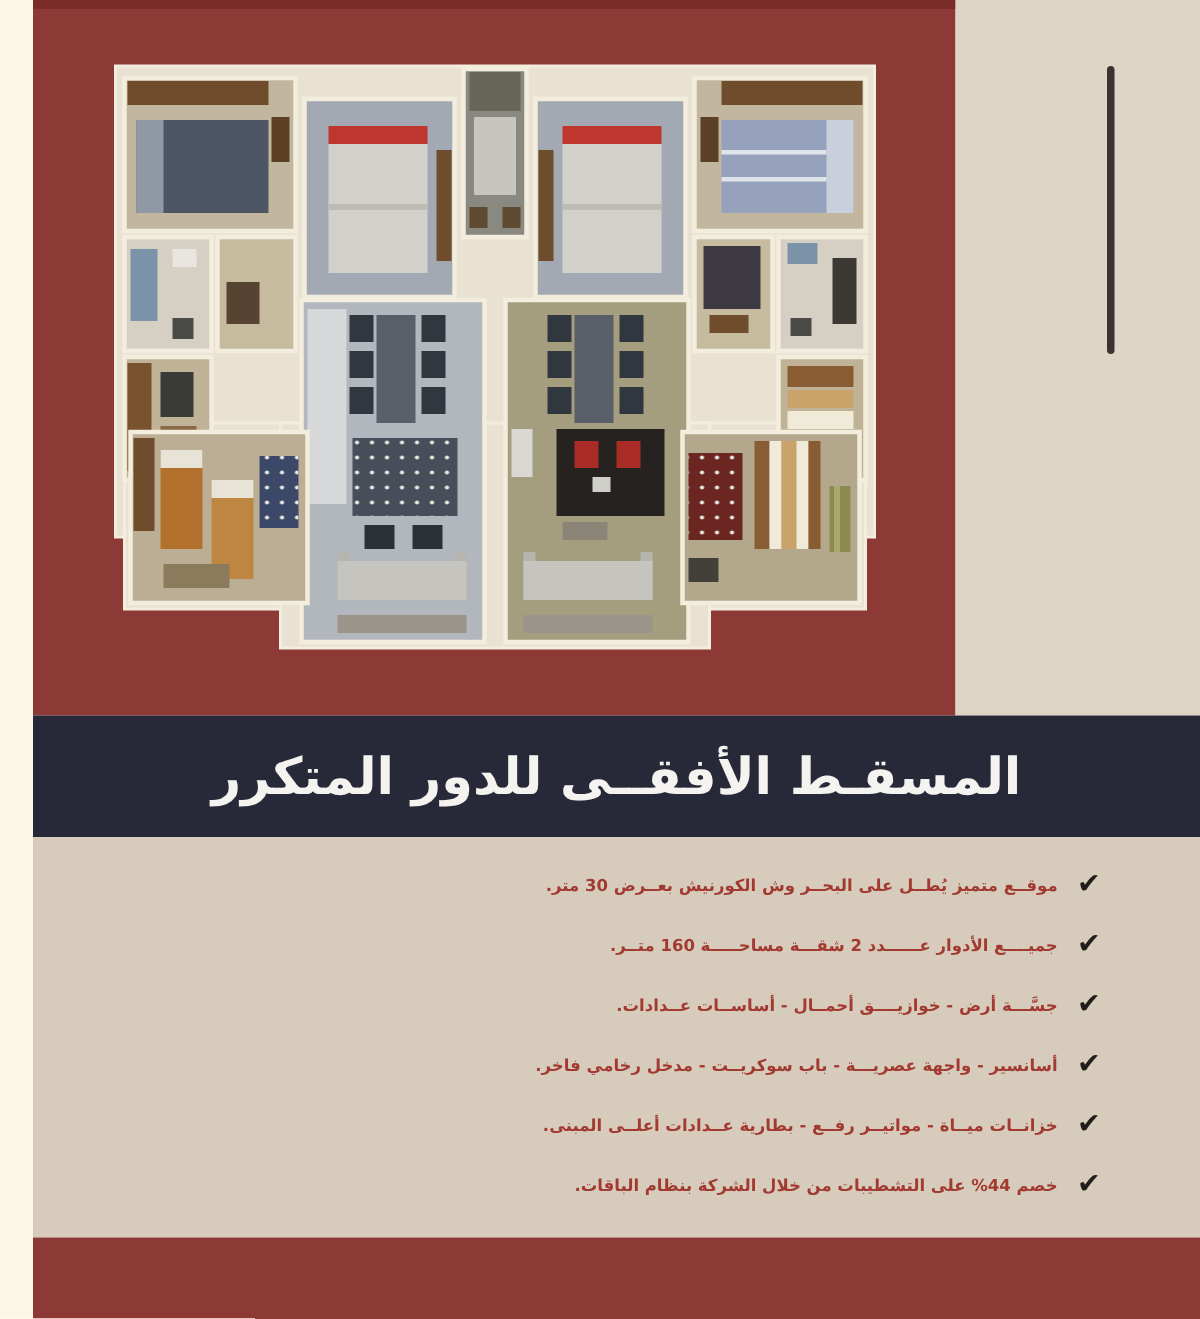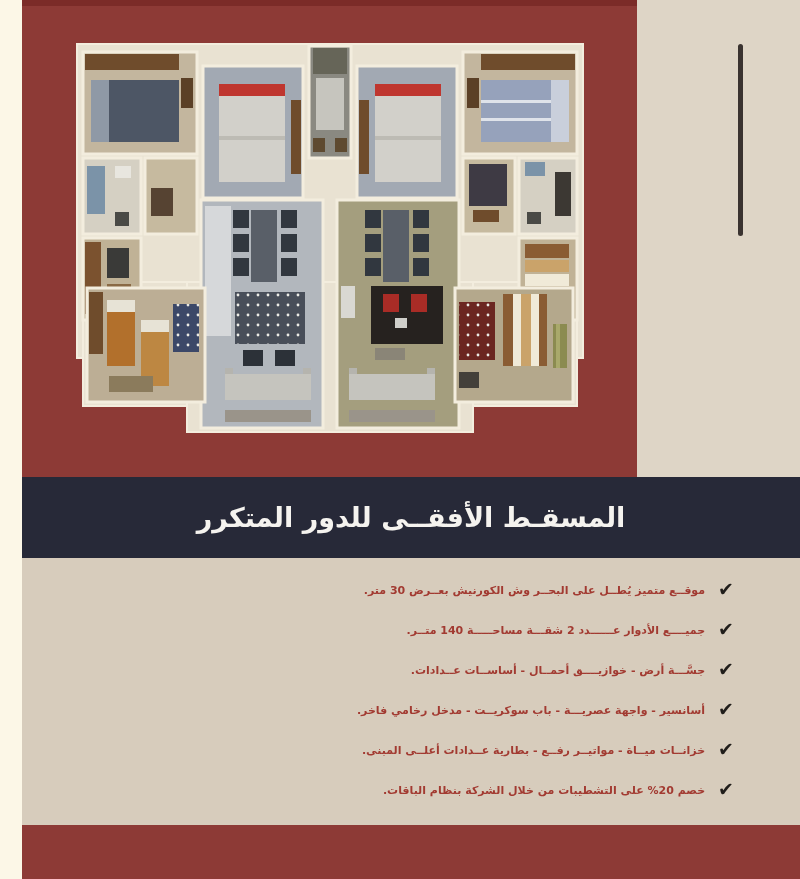--- a/index.html
+++ b/index.html
@@ -37,21 +37,21 @@
   }
   
   .title-bar{
     position:absolute;left:22px;top:477px;width:778px;height:81px;
     background:var(--navy,#272938);
     display:flex;align-items:center;justify-content:center;
   }
   .title-bar h1{
     margin:16px;
     color:var(--title-white,#f5f3ef);
-    font-size:27px;font-weight:bold;
+    font-size:34px;font-weight:bold;
     direction:rtl;
     letter-spacing:0;
   }
   
   .features{
     position:absolute;left:22px;top:558px;width:778px;height:267px;
     background:var(--beige-panel,#d7ccbc);
     direction:rtl;
     box-sizing:border-box;
     padding:12px 66px 0 12px;
@@ -261,35 +261,35 @@
     <h1>المسقـط الأفقــى للدور المتكرر</h1>
   </div>
 
   <div class="features">
     <div class="feature-row">
       <span class="check">✔</span>
       <span class="feature-text">موقــع متميز يُطــل على البحــر وش الكورنيش بعــرض 30 متر.</span>
     </div>
     <div class="feature-row">
       <span class="check">✔</span>
-      <span class="feature-text">جميــــع الأدوار عــــــدد 2 شقـــة مساحـــــة 140 متــر.</span>
+      <span class="feature-text">جميــــع الأدوار عــــــدد 2 شقـــة مساحـــــة 160 متــر.</span>
     </div>
     <div class="feature-row">
       <span class="check">✔</span>
       <span class="feature-text">جسَّـــة أرض - خوازيــــق أحمــال - أساســات عــدادات.</span>
     </div>
     <div class="feature-row">
       <span class="check">✔</span>
       <span class="feature-text">أسانسير - واجهة عصريـــة - باب سوكريــت - مدخل رخامي فاخر.</span>
     </div>
     <div class="feature-row">
       <span class="check">✔</span>
       <span class="feature-text">خزانــات ميــاة - مواتيــر رفــع - بطارية عــدادات أعلــى المبنى.</span>
     </div>
     <div class="feature-row">
       <span class="check">✔</span>
-      <span class="feature-text">خصم 20% على التشطيبات من خلال الشركة بنظام الباقات.</span>
+      <span class="feature-text">خصم 44% على التشطيبات من خلال الشركة بنظام الباقات.</span>
     </div>
   </div>
 
   <div class="bottom-bar"></div>
 
 </div>
 
 </body></html>

